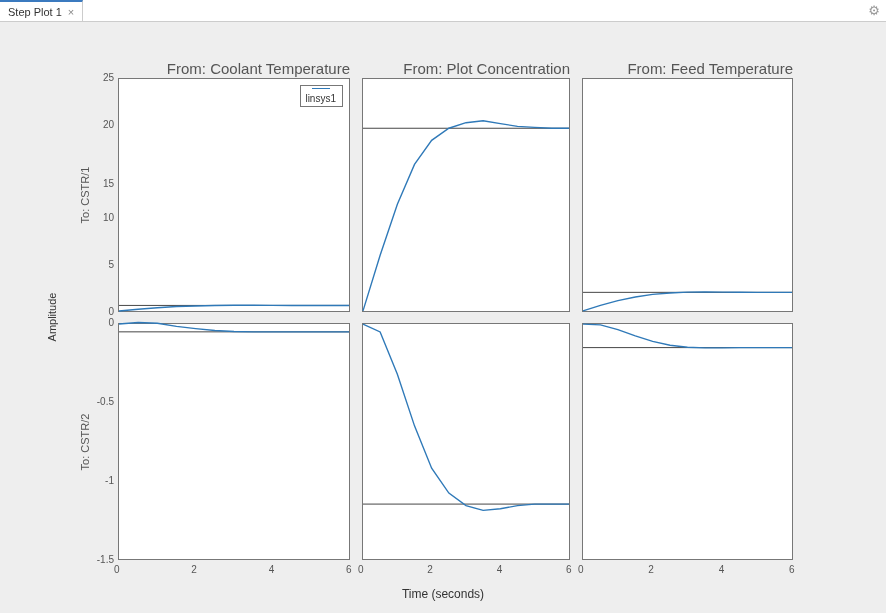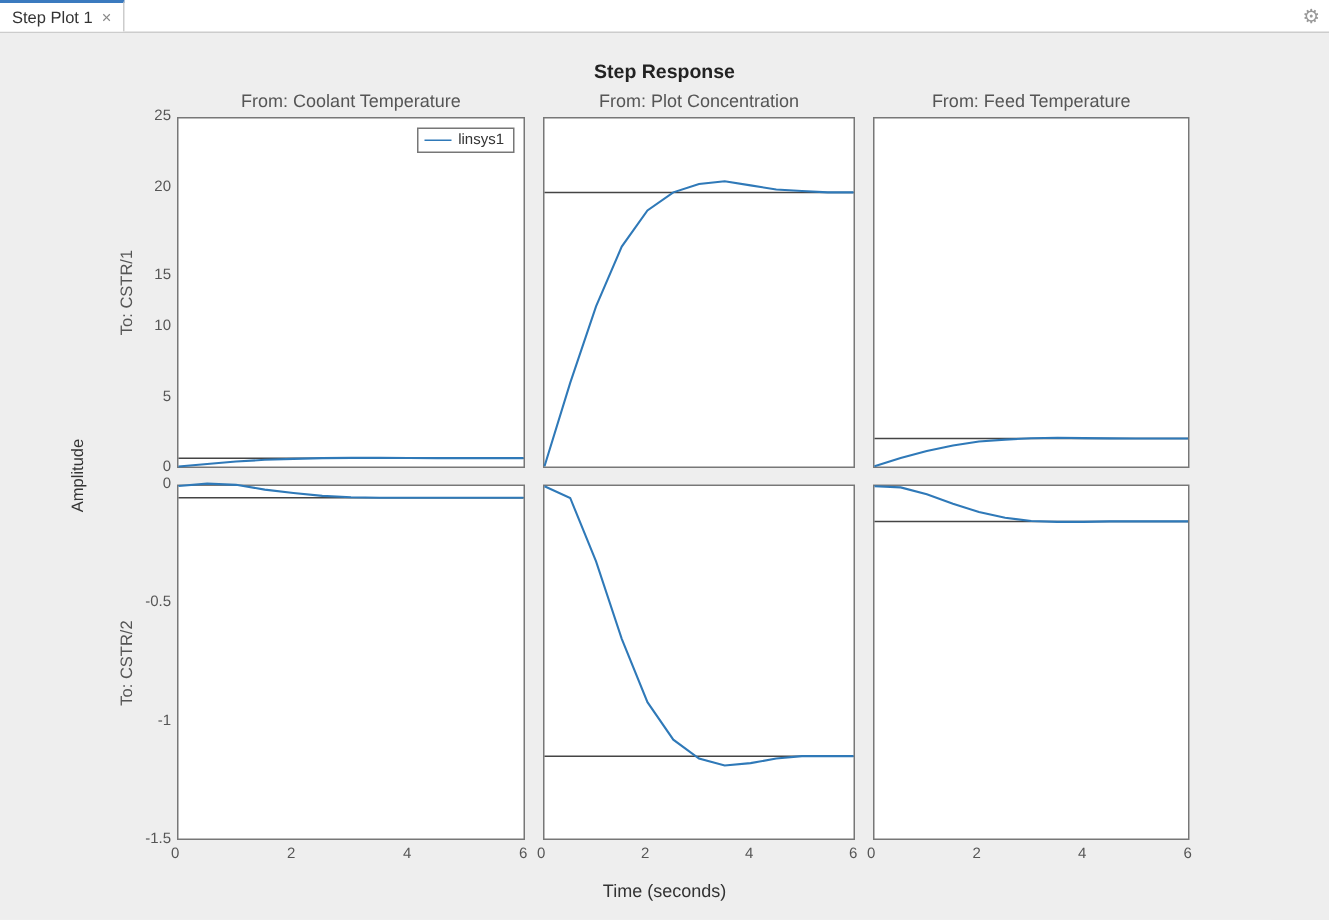--- a/index.html
+++ b/index.html
@@ -53,23 +53,23 @@
   left: 0; right: 0;
   top: 18px;
   text-align: center;
   font-weight: bold;
   font-size: 13px;
   color: #222;
 }
 .col-title {
   position: absolute;
   top: 38px;
-  font-size: 12px;
+  font-size: 15px;
   color: #555;
-  text-align: center;
+  text-align: right;
 }
 .ylabel {
   position: absolute;
   left: 52px;
   top: 295px;
   transform: translate(-50%,-50%) rotate(-90deg);
   font-size: 11px;
   color: #333;
 }
 .xlabel {
@@ -94,20 +94,21 @@
 .legend {
   position: absolute;
   background: #fff;
   border: 1px solid #777;
   font-size: 10px;
   padding: 2px 6px 2px 4px;
   display: flex;
   align-items: center;
   gap: 4px;
   color: #333;
+  flex-direction: column;
 }
 .legend-line {
   width: 18px;
   height: 0;
   border-top: 1.5px solid #2f79b8;
 }
 .tick {
   position: absolute;
   font-size: 10px;
   color: #555;
@@ -127,21 +128,20 @@
 
 <div class="tabbar">
   <div class="tab">
     <span>Step Plot 1</span>
     <span class="close">×</span>
   </div>
   <span class="gear">⚙</span>
 </div>
 
 <div class="figure-area">
-  <div class="main-title">Step Response</div>
   <div class="ylabel">Amplitude</div>
   <div class="xlabel">Time (seconds)</div>
   <div id="grid-host">
       <div class="col-title" style="left: 118px; width: 232px;">From: Coolant Temperature</div>
       <div class="col-title" style="left: 362px; width: 208px;">From: Plot Concentration</div>
       <div class="col-title" style="left: 582px; width: 211px;">From: Feed Temperature</div>
       <div class="row-label" style="left: 85px; top: 173px;">To: CSTR/1</div>
       <div class="row-label" style="left: 85px; top: 419.5px;">To: CSTR/2</div>
       <div class="tick" style="right: 772px; top: 284px; text-align: right;">0</div>
       <div class="tick" style="right: 772px; top: 237.2px; text-align: right;">5</div>

